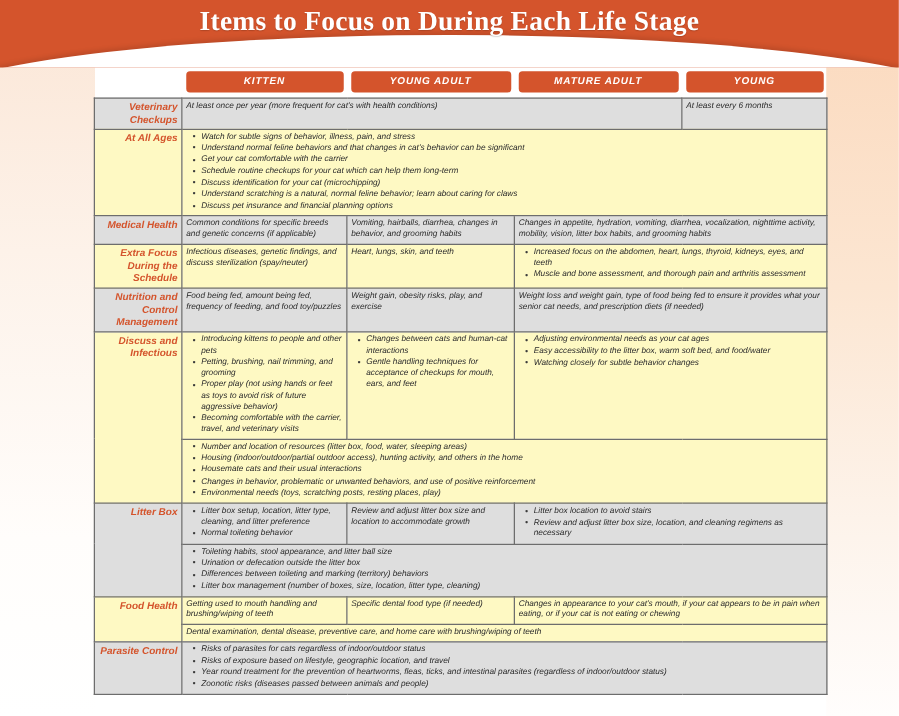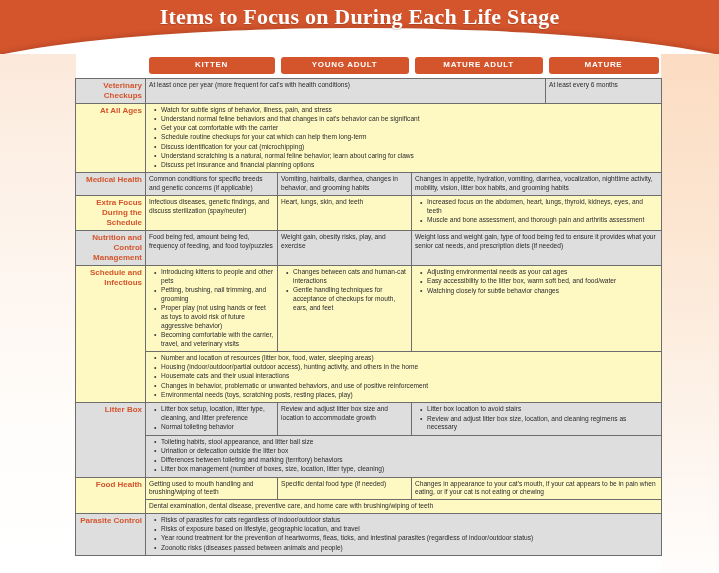--- a/index.html
+++ b/index.html
@@ -54,20 +54,21 @@
     font-size:11.5px;
     font-weight:bold;
     letter-spacing:.1px;
     padding-top:3px;
   }
   
   .table-wrap{
     position:absolute;
     left:75px;top:55px;
     width:490px;
+    font-style:italic;
   }
   table.lifestage{
     border-collapse:collapse;
     table-layout:fixed;
     width:586px;
     font-size:6.6px;
     line-height:1.33;
     color:#2b2b2b;
   }
   table.lifestage td{
@@ -159,21 +160,21 @@
         <td>
               <div class="pill">KITTEN</div>
             </td>
         <td>
               <div class="pill">YOUNG ADULT</div>
             </td>
         <td>
               <div class="pill">MATURE ADULT</div>
             </td>
         <td>
-              <div class="pill">MATURE</div>
+              <div class="pill">YOUNG</div>
             </td>
       </tr>
 
       <tr class="shade">
         <td class="rowlabel">Veterinary Checkups</td>
         <td colspan="3" class="vcenter">At least once per year (more frequent for cat's with health conditions)</td>
         <td class="vcenter">At least every 6 months</td>
       </tr>
 
       <tr class="plain">
@@ -218,21 +219,21 @@
           <span>Nutrition and Control</span><br>
           <span>Management</span>
         </td>
         <td>Food being fed, amount being fed, frequency of feeding, and food toy/puzzles</td>
         <td>Weight gain, obesity risks, play, and exercise</td>
         <td colspan="2">Weight loss and weight gain, type of food being fed to ensure it provides what your senior cat needs, and prescription diets (if needed)</td>
       </tr>
 
       <tr class="plain">
         <td class="rowlabel" rowspan="2">
-          <span>Schedule and</span><br>
+          <span>Discuss and</span><br>
           <span>Infectious</span>
         </td>
         <td>
           <ul class="b">
                 <li>Introducing kittens to people and other pets</li>
                 <li>Petting, brushing, nail trimming, and grooming</li>
                 <li>Proper play (not using hands or feet as toys to avoid risk of future aggressive behavior)</li>
                 <li>Becoming comfortable with the carrier, travel, and veterinary visits</li>
               </ul>
         </td>

